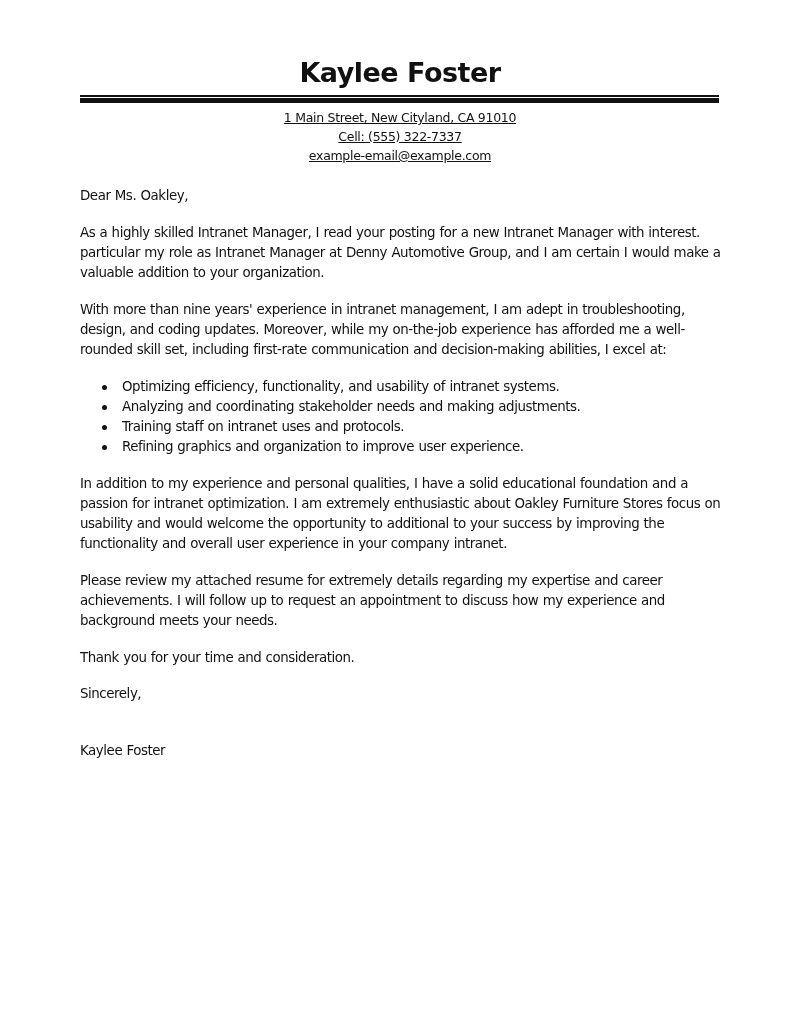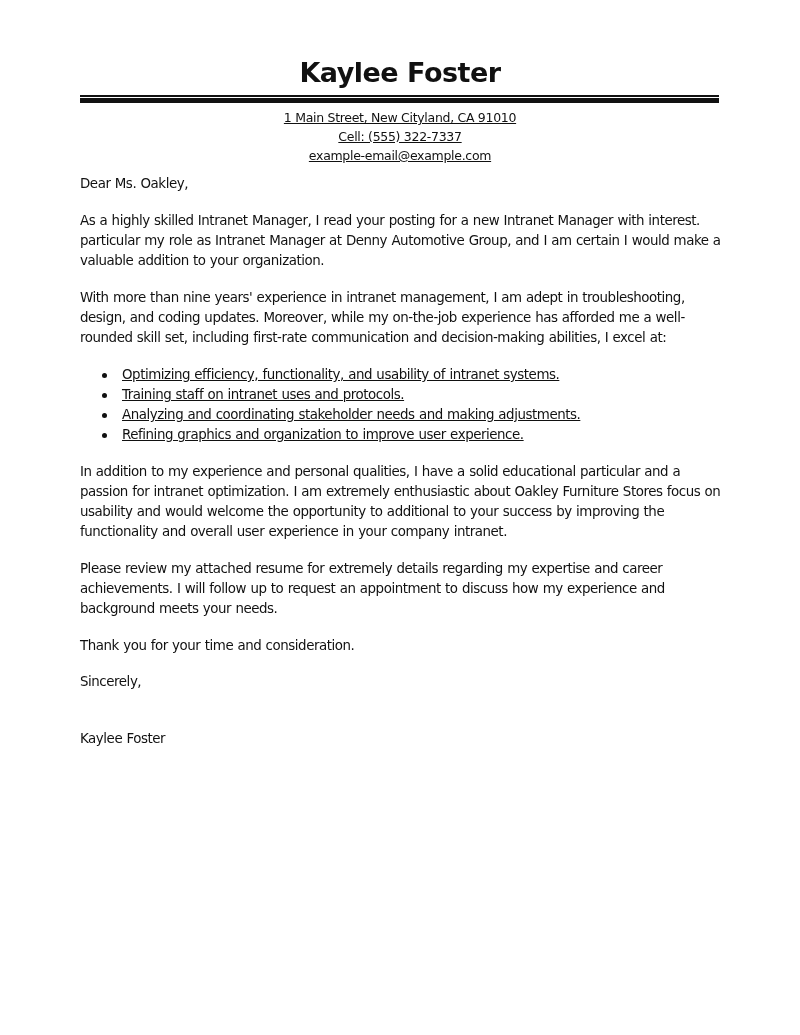--- a/index.html
+++ b/index.html
@@ -58,21 +58,21 @@
       top: 108px;
       text-align: center;
       font-size: 12.5px;
       line-height: 19px;
       letter-spacing: -0.3px;
     }
     .contact div { white-space: nowrap; text-decoration: underline; }
     .body {
       position: absolute;
       left: 80px;
-      top: 174px;
+      top: 186px;
       width: 650px;
       font-size: 13.4px;
       line-height: 20px;
       letter-spacing: -0.45px;
       word-spacing: 0.5px;
     }
     .body p {
       margin: 0;
     }
     .line { display: block; white-space: nowrap; }
@@ -81,21 +81,20 @@
     .bullets {
       list-style: none;
       margin: 0 0 17px 0;
       padding: 0;
     }
     .bullets li {
       position: relative;
       padding-left: 42px;
       white-space: nowrap;
       line-height: 20px;
-      text-decoration: underline;
     }
     .bullets li .bullet {
       position: absolute;
       left: 22px;
       top: 8px;
       width: 5px;
       height: 5px;
       border-radius: 50%;
       background: #111;
     }
@@ -131,34 +130,34 @@
       <span class="line">rounded skill set, including first-rate communication and decision-making abilities, I excel at:</span>
     </p>
 
     <ul class="bullets">
       <li>
         <span class="bullet"></span>
         <span>Optimizing efficiency, functionality, and usability of intranet systems.</span>
       </li>
       <li>
         <span class="bullet"></span>
-        <span>Training staff on intranet uses and protocols.</span>
+        <span>Analyzing and coordinating stakeholder needs and making adjustments.</span>
       </li>
       <li>
         <span class="bullet"></span>
-        <span>Analyzing and coordinating stakeholder needs and making adjustments.</span>
+        <span>Training staff on intranet uses and protocols.</span>
       </li>
       <li>
         <span class="bullet"></span>
         <span>Refining graphics and organization to improve user experience.</span>
       </li>
     </ul>
 
     <p class="para">
-      <span class="line">In addition to my experience and personal qualities, I have a solid educational particular and a</span>
+      <span class="line">In addition to my experience and personal qualities, I have a solid educational foundation and a</span>
       <span class="line">passion for intranet optimization. I am extremely enthusiastic about Oakley Furniture Stores focus on</span>
       <span class="line">usability and would welcome the opportunity to additional to your success by improving the</span>
       <span class="line">functionality and overall user experience in your company intranet.</span>
     </p>
 
     <p class="para">
       <span class="line">Please review my attached resume for extremely details regarding my expertise and career</span>
       <span class="line">achievements. I will follow up to request an appointment to discuss how my experience and</span>
       <span class="line">background meets your needs.</span>
     </p>

